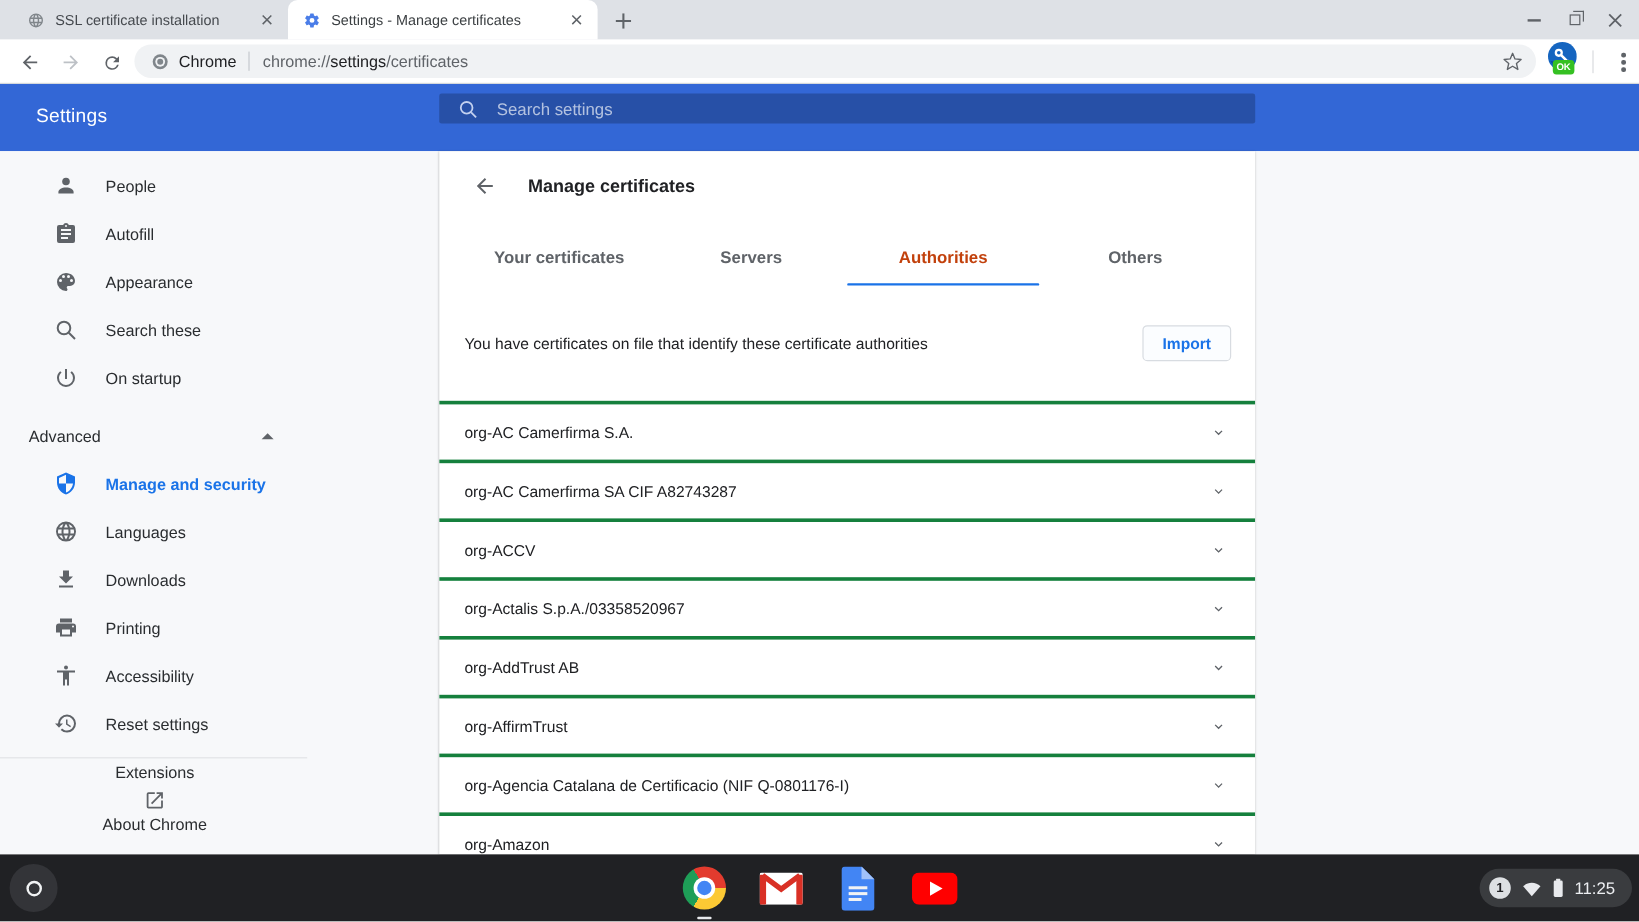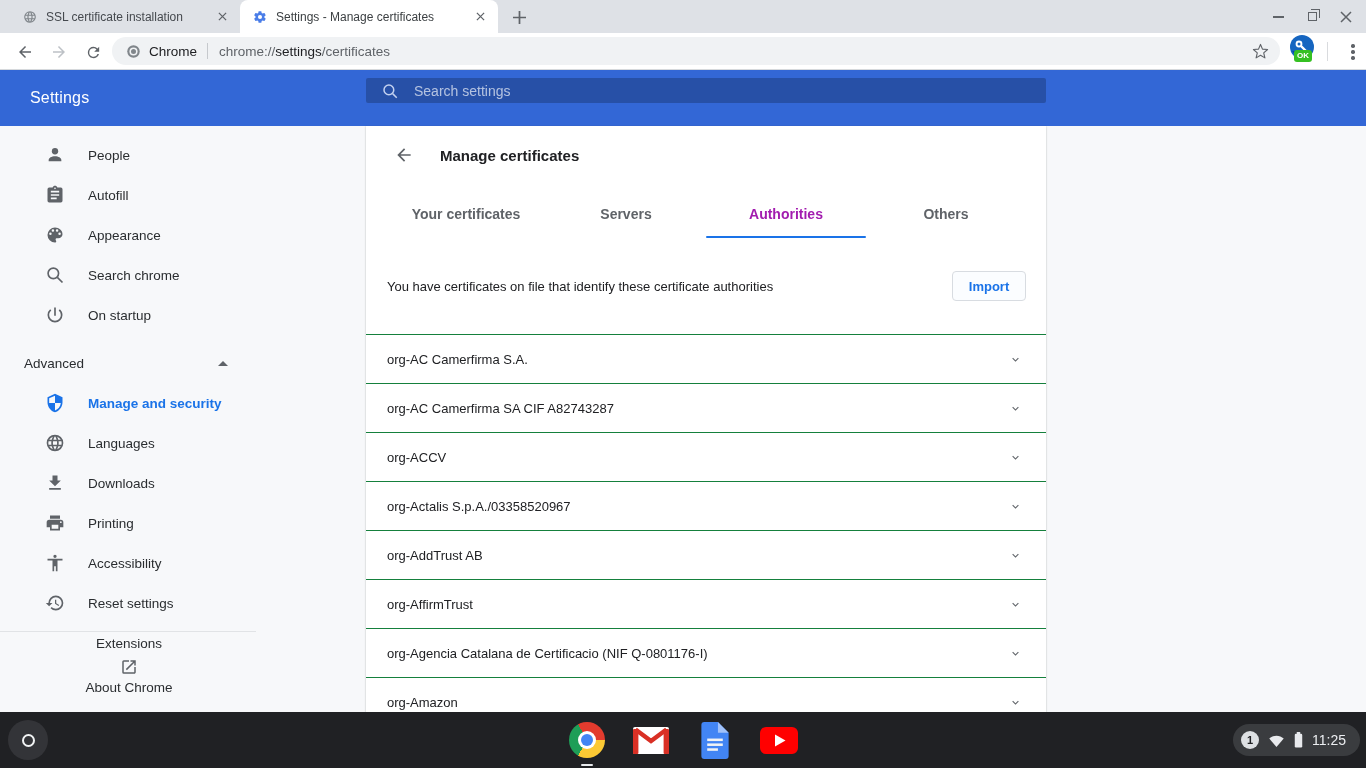--- a/index.html
+++ b/index.html
@@ -61,26 +61,26 @@
   .link-row .nico { width:18px; height:18px; color:#5f6368; }
 
   
   .card { position:absolute; left:366px; top:0; width:680px; height:586px; background:#fff; overflow:hidden;
           box-shadow:0 1px 2px rgba(60,64,67,.25), 0 0 1px rgba(60,64,67,.2); }
   .card-header { height:58px; display:flex; align-items:center; padding-left:28px; gap:26px; }
   .back-btn { width:20px; height:20px; color:#5f6368; cursor:pointer; }
   .card-title { font-size:15px; font-weight:bold; color:#202124; }
   .ctabs { display:flex; height:48px; margin:6px 20px 0; }
   .ctab { flex:1; display:flex; align-items:center; justify-content:center; font-size:14px; font-weight:bold; color:#5f6368; position:relative; cursor:pointer; }
-  .ctab.selected { color:#a21caf; }
+  .ctab.selected { color:#c2410c; }
   .ctab.selected::after { content:''; position:absolute; left:0; right:0; bottom:0; height:2px; background:#1a73e8; border-radius:1px; }
   .info-row { height:96px; display:flex; align-items:center; padding:0 20px 0 21px; }
   .info-text { flex:1; font-size:13px; color:#202124; }
   .import-btn { min-width:74px; height:30px; border:1px solid #d8dce1; border-radius:4px; background:#fbfdff; color:#1a73e8; font-size:13px; font-weight:bold; font-family:inherit; cursor:pointer; }
-  .cert-row { height:49px; display:flex; align-items:center; justify-content:space-between; padding:0 24px 0 21px; border-top:1px solid #15803d; cursor:pointer; }
+  .cert-row { height:49px; display:flex; align-items:center; justify-content:space-between; padding:0 24px 0 21px; border-top:3px solid #15803d; cursor:pointer; }
   .cert-name { font-size:13px; color:#202124; }
   .chev { width:13px; height:13px; color:#5f6368; }
 
   
   .shelf { position:absolute; bottom:0; left:0; width:100%; height:56px; background:#202124; }
   .launcher { position:absolute; left:8px; top:8px; width:40px; height:40px; border-radius:50%; background:#333438; display:flex; align-items:center; justify-content:center; cursor:pointer; }
   .launcher-ring { width:13px; height:13px; border:2.5px solid #f1f3f4; border-radius:50%; }
   .shelf-apps { position:absolute; left:50%; top:9px; transform:translateX(-50%); display:flex; gap:26px; }
   .app { width:38px; height:38px; position:relative; display:flex; align-items:center; justify-content:center; cursor:pointer; }
   .app.running::after { content:''; position:absolute; bottom:-7px; left:50%; transform:translateX(-50%); width:12px; height:2px; background:#e8eaed; border-radius:1px; }
@@ -242,21 +242,21 @@
         </span>
         <span>Appearance</span>
       </div>
       <div class="nav-item">
         <span class="nico">
           <svg viewBox="0 0 24 24" width="20" height="20" fill="none" stroke="currentColor" stroke-width="2">
               <circle cx="10" cy="10" r="6.3"></circle>
               <line x1="14.8" y1="14.8" x2="21" y2="21"></line>
             </svg>
         </span>
-        <span>Search chrome</span>
+        <span>Search these</span>
       </div>
       <div class="nav-item">
         <span class="nico">
           <svg viewBox="0 0 24 24" width="20" height="20" fill="currentColor">
               <path d="M13 3h-2v10h2V3zm4.83 2.17-1.42 1.42A6.92 6.92 0 0 1 19 12a7 7 0 1 1-14 0c0-2.06.9-3.92 2.58-5.42L6.17 5.17A8.93 8.93 0 0 0 3 12a9 9 0 1 0 18 0c0-2.74-1.23-5.18-3.17-6.83z"></path>
             </svg>
         </span>
         <span>On startup</span>
       </div>
 

